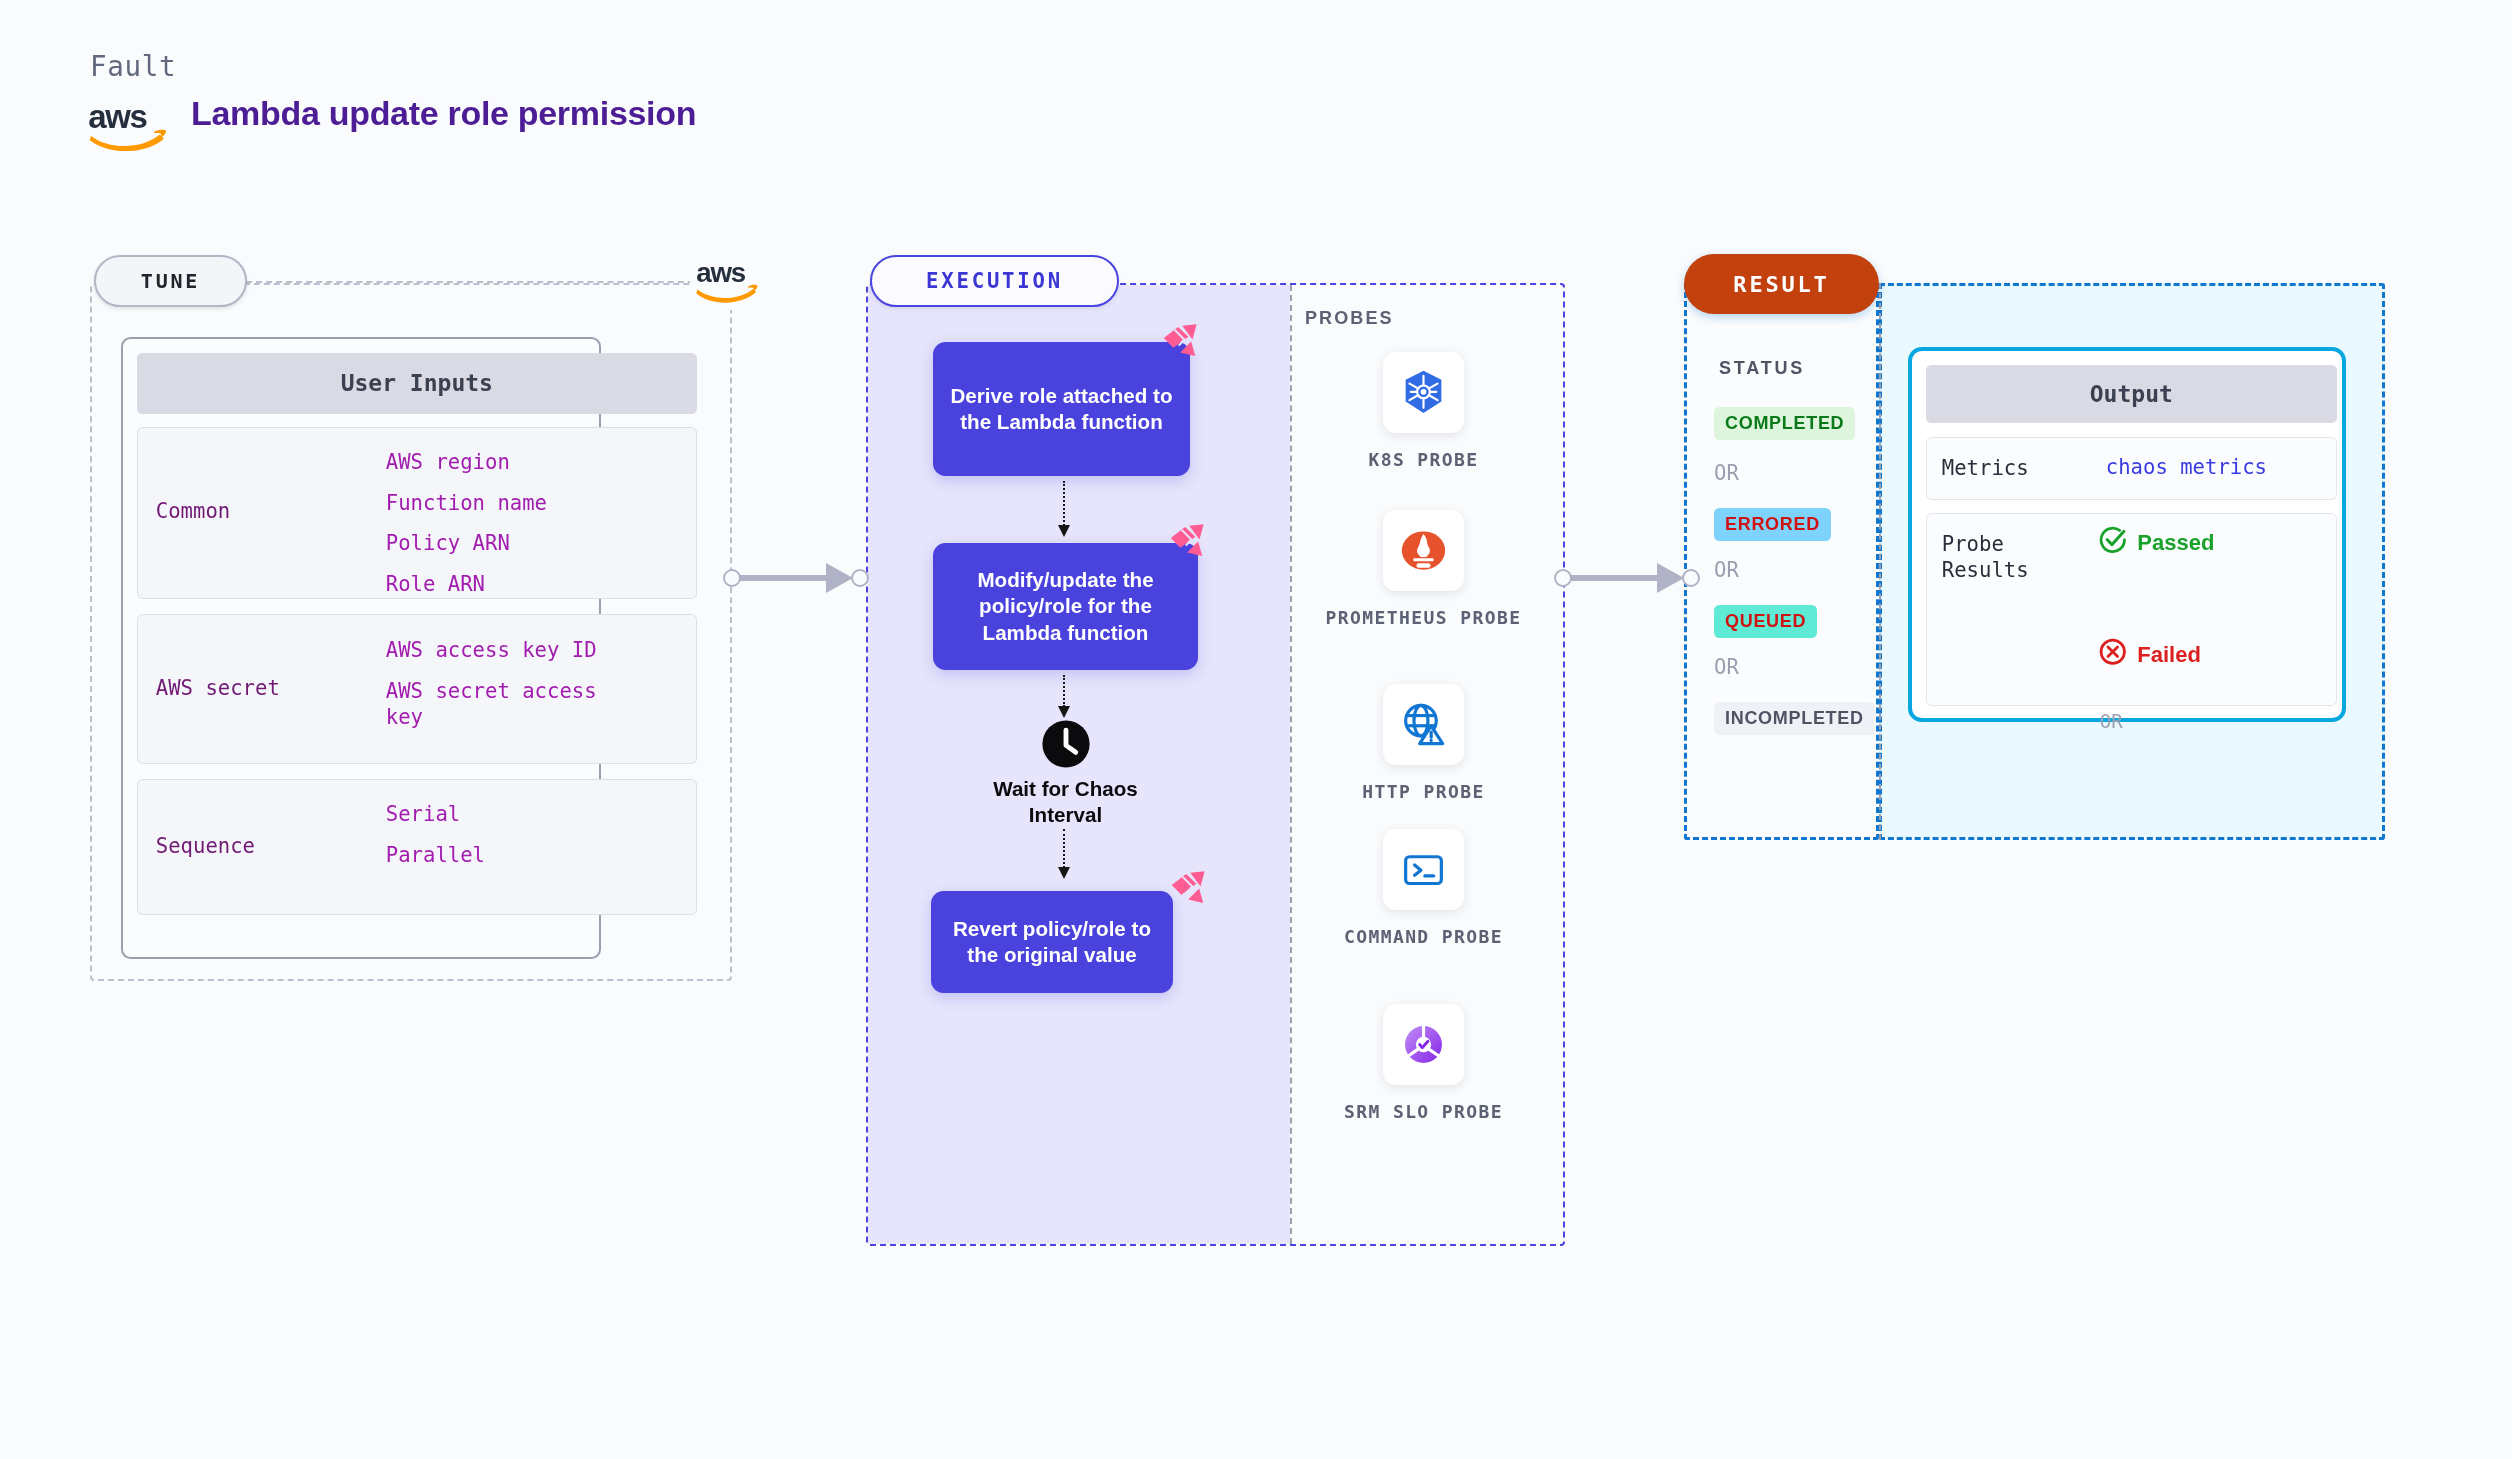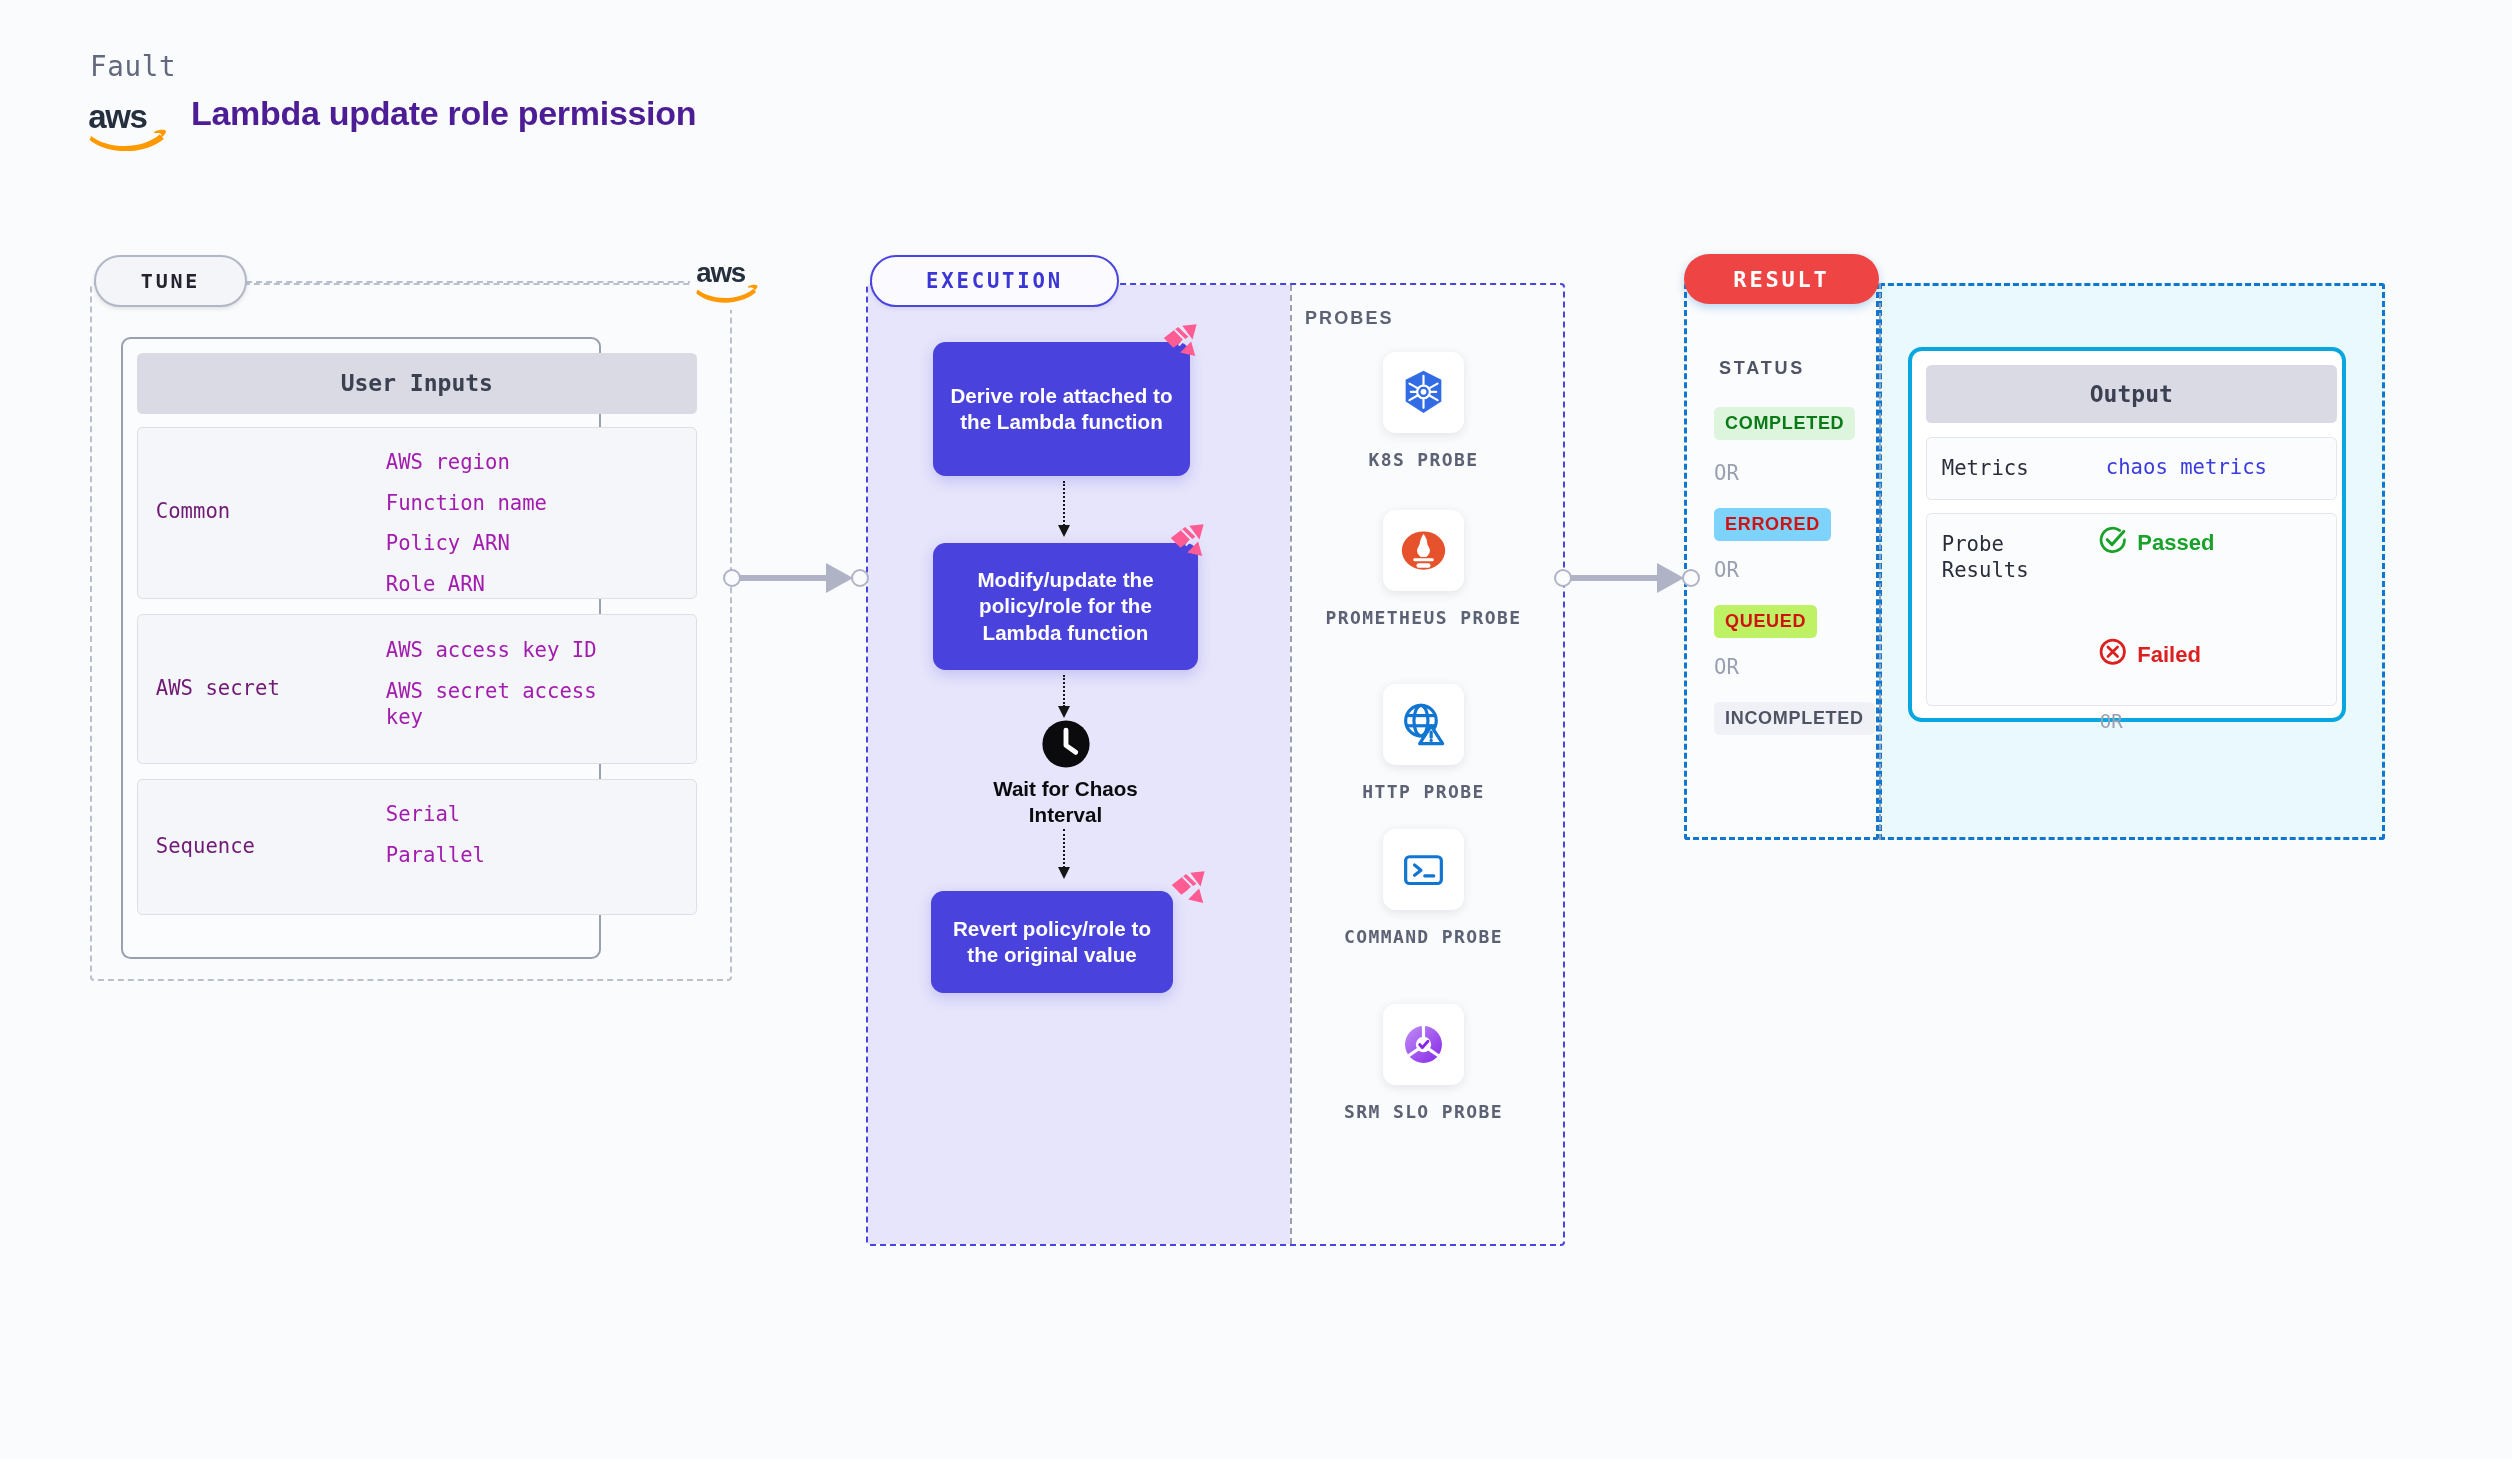--- a/index.html
+++ b/index.html
@@ -153,22 +153,22 @@
   #result-output-region {
     position: absolute; left: 1879px; top: 283px; width: 506px; height: 557px;
     border: 3.4px dashed #1077d0; border-right-style: dashed; border-radius: 2.8px;
     background: #e9f9fd;
   }
   #result-region-divider {
     position: absolute; left: 1879px; top: 283px; width: 0; height: 557px;
     border-left: 2.1px dashed #9aa0ae; z-index: 3;
   }
   #result-pill {
-    left: 1684px; top: 254px; width: 195px; height: 50px;
-    background: #ef4444; color: #ffffff; font-size: 22px;
+    left: 1684px; top: 254px; width: 195px; height: 60px;
+    background: #c2410c; color: #ffffff; font-size: 22px;
     box-shadow: 0 3.4px 9.6px rgba(12,116,205,.28);
   }
   #status-title {
     position: absolute; left: 1719px; top: 358px;
     font-size: 18px; font-weight: bold; color: #4e5464; letter-spacing: 2.8px;
   }
   .status-badge {
     position: absolute; left: 1714px; border-radius: 5.5px; padding: 6.2px 11px;
     font-size: 18px; font-weight: bold; letter-spacing: 0.7px;
   }
@@ -426,21 +426,21 @@
   <div id="result-output-region"></div>
   <div id="result-region-divider"></div>
   <div class="pill" id="result-pill">RESULT</div>
 
   <div id="status-title">STATUS</div>
 
   <div class="status-badge" style="top:407px; background:#dcf5dc; color:#0a7a18;">COMPLETED</div>
   <div class="status-or" style="top:461px;">OR</div>
   <div class="status-badge" style="top:508px; background:#7dd3fc; color:#cf1313;">ERRORED</div>
   <div class="status-or" style="top:558px;">OR</div>
-  <div class="status-badge" style="top:605px; background:#bef264; color:#cf1313;">QUEUED</div>
+  <div class="status-badge" style="top:605px; background:#5eead4; color:#cf1313;">QUEUED</div>
   <div class="status-or" style="top:655px;">OR</div>
   <div class="status-badge" style="top:702px; background:#f0f1f6; color:#4e5464;">INCOMPLETED</div>
 
   <div id="output-card">
     <div id="output-card-header">Output</div>
 
     <div class="output-row" style="top:86px; height:63px;">
       <div class="output-row-label">Metrics</div>
       <div id="metrics-value">chaos metrics</div>
     </div>

